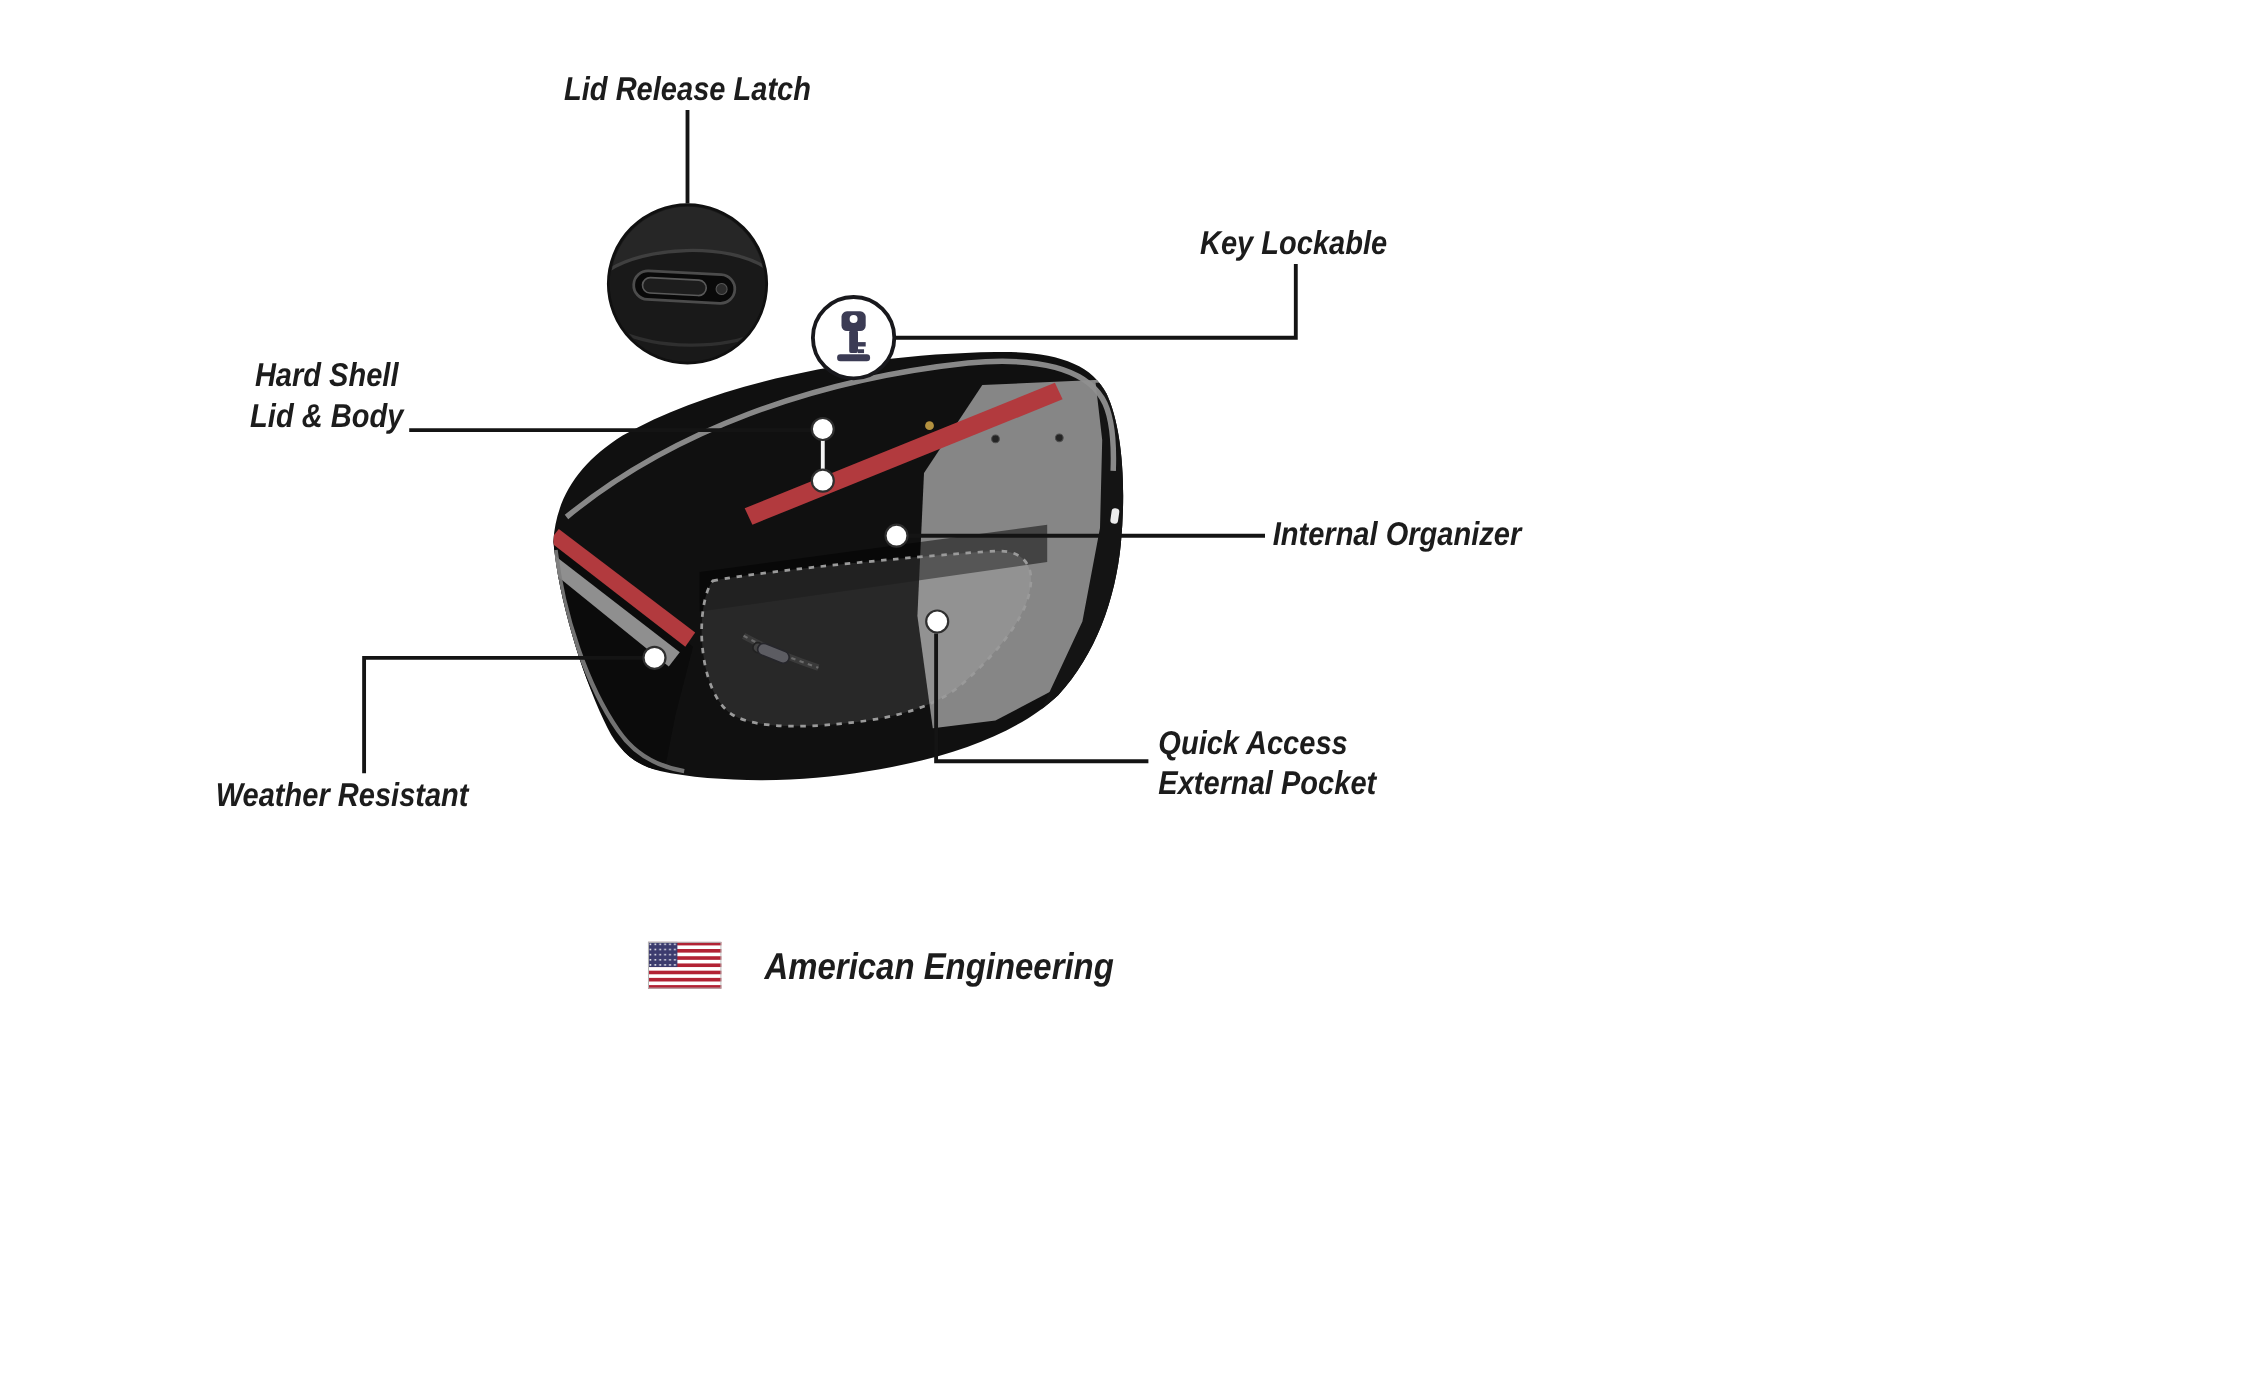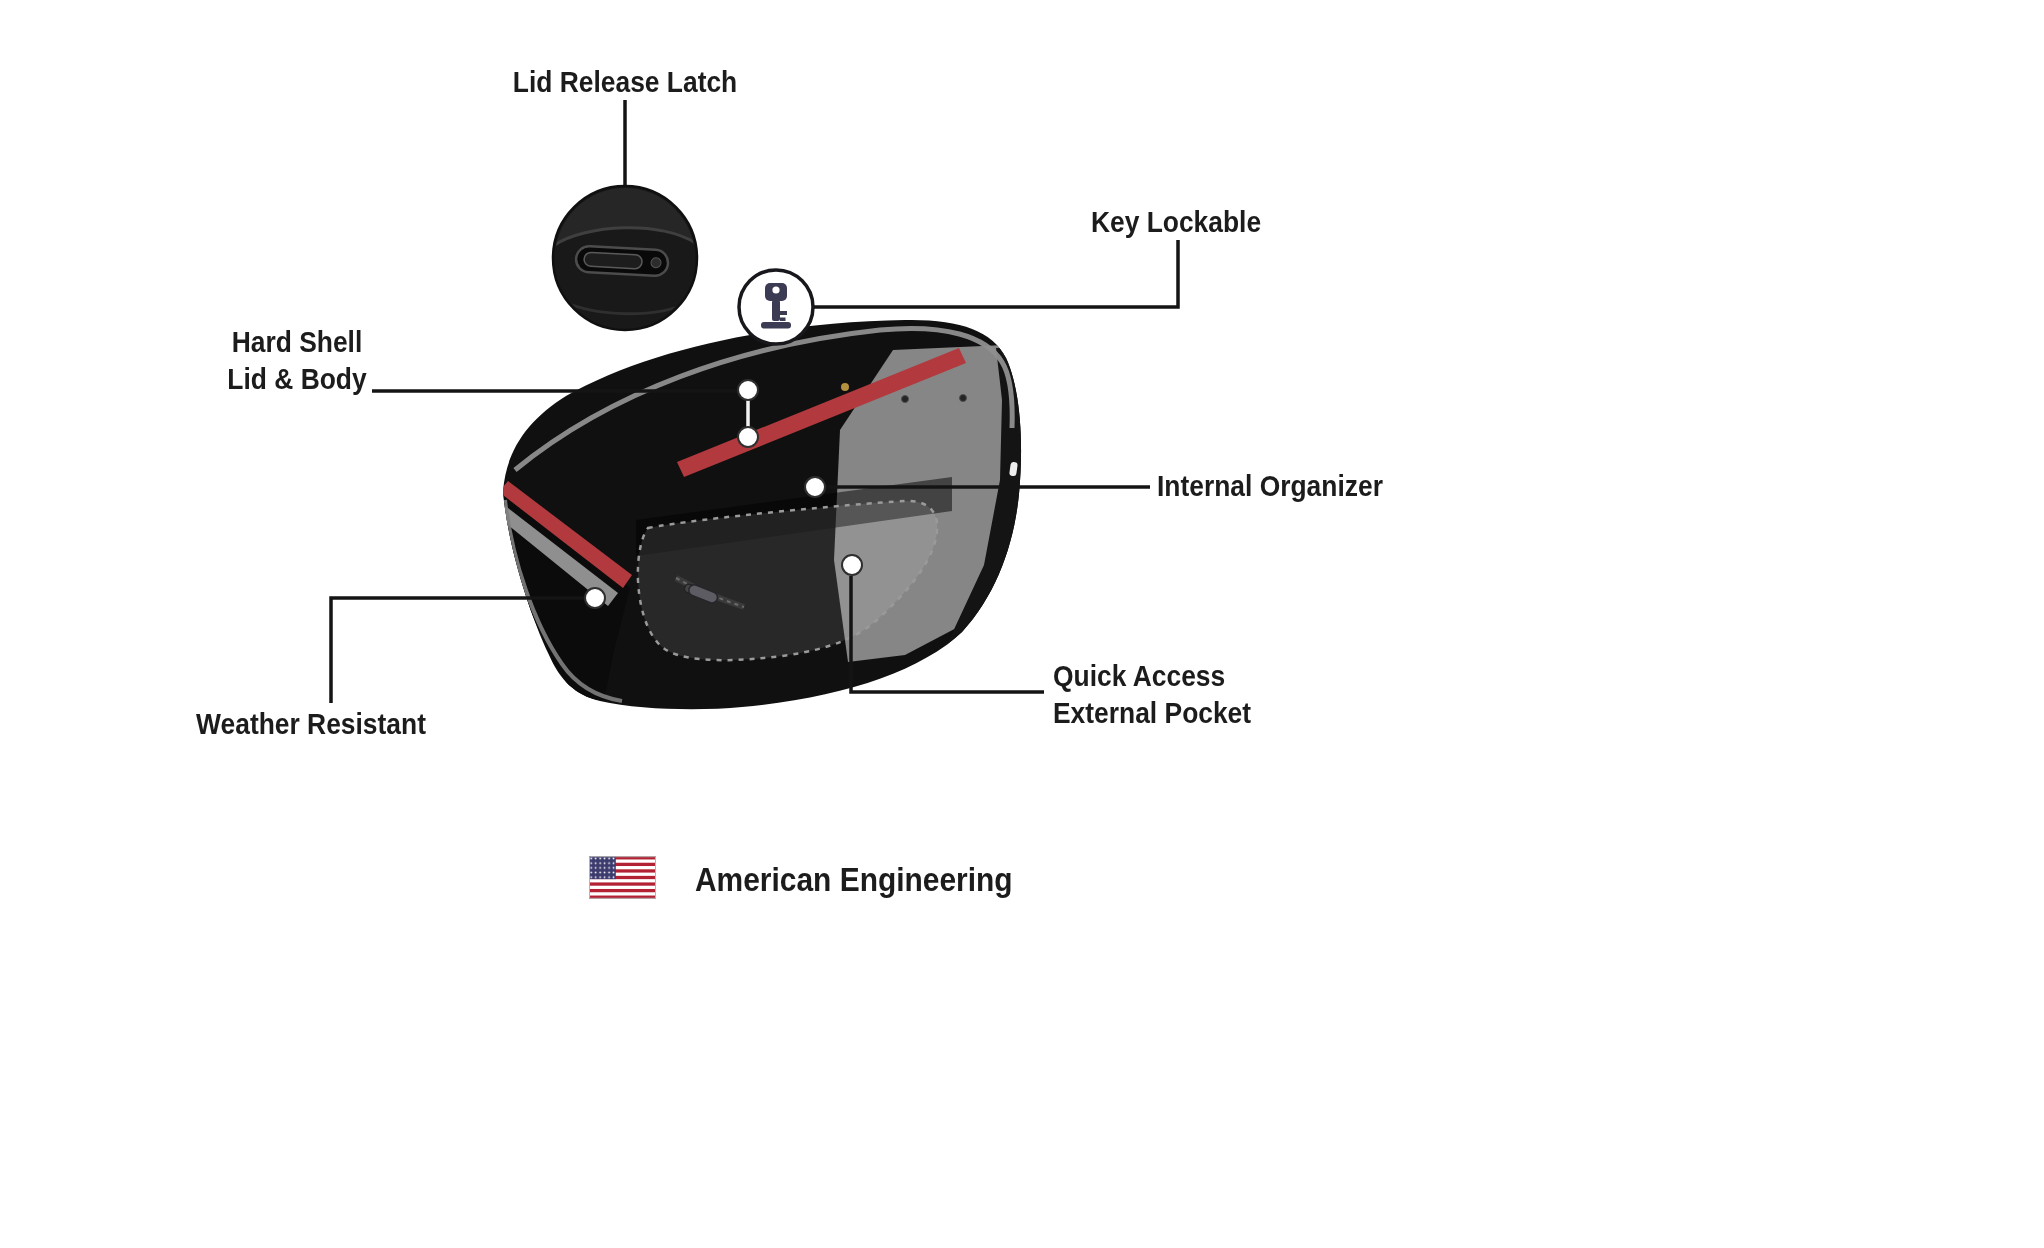--- a/index.html
+++ b/index.html
@@ -4,20 +4,21 @@
 <style>
   html, body { margin: 0; padding: 0; background: #ffffff; }
   body { width: 2044px; height: 1248px; }
   .stage {
     position: relative;
     width: 2044px;
     height: 1248px;
     background: #ffffff;
     overflow: hidden;
     font-family: "Liberation Sans", sans-serif;
+    font-style: italic;
   }
   .stage svg.canvas { position: absolute; left: 0; top: 0; }
   .label {
     position: absolute;
     font-weight: 700;
     font-size: 30px;
     color: #1c1c1c;
     white-space: nowrap;
     line-height: 37px;
     letter-spacing: 0px;

